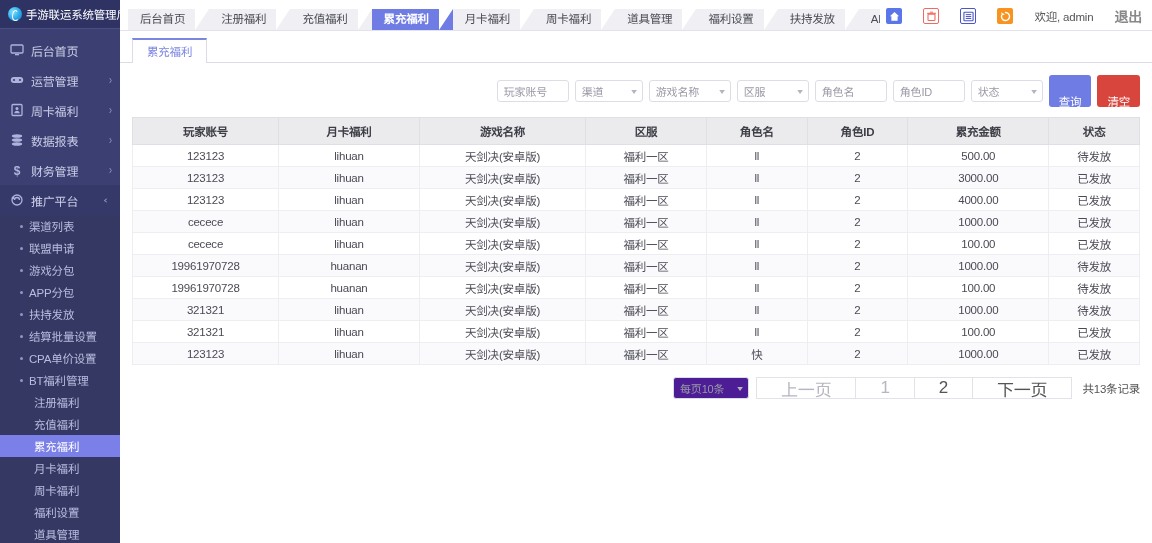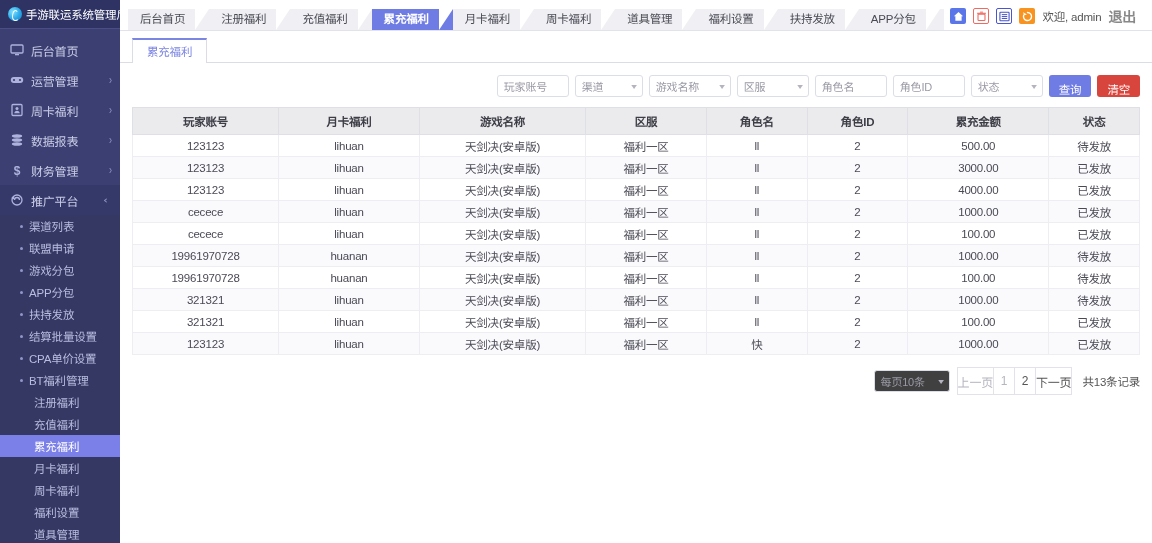--- a/index.html
+++ b/index.html
@@ -87,21 +87,21 @@
   }
   .tab::after {
     content: ""; position: absolute; right: -14px; top: 0;
     width: 0; height: 0;
     border-style: solid; border-width: 0 0 21px 14px;
     border-color: transparent transparent #f0f0f4 transparent;
   }
   .tab.active { background: #6f7ce4; color: #ffffff; font-weight: bold; }
   .tab.active::after { border-color: transparent transparent #6f7ce4 transparent; }
 
-  .topright { display: flex; align-items: center; gap: 7px; padding: 0 16px 4px 6px; flex: 0 0 auto; }
+  .topright { display: flex; align-items: center; gap: 21px; padding: 0 10px 4px 6px; flex: 0 0 auto; }
   .ticon {
     width: 16px; height: 16px; border-radius: 2px;
     display: flex; align-items: center; justify-content: center;
     cursor: pointer; color: #fff;
   }
   .ticon svg { display: block; }
   .ticon.blue { background: #5b76e8; }
   .ticon.red { background: #fff; border: 1.3px solid #ef6b62; color: #ef6b62; }
   .ticon.indigo { background: #fff; border: 1.3px solid #4a56c9; color: #4a56c9; }
   .ticon.orange { background: #f7931e; }
@@ -136,21 +136,21 @@
   .f-input { width: 72px; }
   .f-select { justify-content: space-between; gap: 4px; cursor: pointer; }
   .f-select .caret { font-size: 8px; color: #b4b4c0; transform: scaleX(1.4); }
   .w-channel { width: 68px; }
   .w-game { width: 82px; }
   .w-server { width: 72px; }
   .w-rolename { width: 72px; }
   .w-roleid { width: 72px; }
   .w-status { width: 72px; }
   .btn {
-    height: 22px; line-height: 22px; padding: 4px 10px; border-radius: 3px;
+    height: 22px; line-height: 22px; padding: 16px 10px; border-radius: 3px;
     font-size: 11.5px; color: #fff; cursor: pointer; letter-spacing: -0.2px;
   }
   .btn-query { background: #6f7ce4; }
   .btn-clear { background: #d8453c; }
 
   
   .table-wrap { padding: 0 12px; }
   table.grid { width: 100%; border-collapse: collapse; table-layout: fixed; }
   table.grid th {
     height: 27px; background: #ebebee; border: 1px solid #dfdfe6;
@@ -163,30 +163,30 @@
   table.grid tbody tr:nth-child(even) { background: #fafafc; }
   .st-pending { color: #6a6a74; }
   .st-done { color: #2f9b4e; }
 
   
   .pager {
     display: flex; align-items: center; justify-content: flex-end;
     gap: 0; padding: 12px 12px 0 0;
   }
   .pg-size {
-    height: 22px; border: 1px solid #dcdee6; border-radius: 3px; background: #404040;
+    height: 22px; border: 1px solid #dcdee6; border-radius: 3px; background: #4c1d95;
     font-size: 11px; color: #9a9aa6; padding: 0 6px; width: 76px;
     display: flex; align-items: center; justify-content: space-between;
     margin-right: 8px; cursor: pointer; letter-spacing: -0.2px;
   }
   .pg-size .caret { font-size: 8px; color: #b4b4c0; transform: scaleX(1.4); }
   .pg-btn {
-    height: 28px; min-width: 22px; padding: 0 0;
+    height: 22px; min-width: 22px; padding: 0 24px;
     border: 1px solid #e2e2e8; background: #fff;
-    font-size: 12px; color: #555; cursor: pointer;
+    font-size: 17px; color: #555; cursor: pointer;
     display: flex; align-items: center; justify-content: center;
     margin-left: -1px; letter-spacing: -0.2px;
   }
   .pg-btn.dim { color: #b6b6c0; }
   .pg-total { font-size: 11.5px; color: #555; margin-left: 10px; letter-spacing: -0.2px; }
 </style>
 </head>
 <body>
 
 <div id="app">

